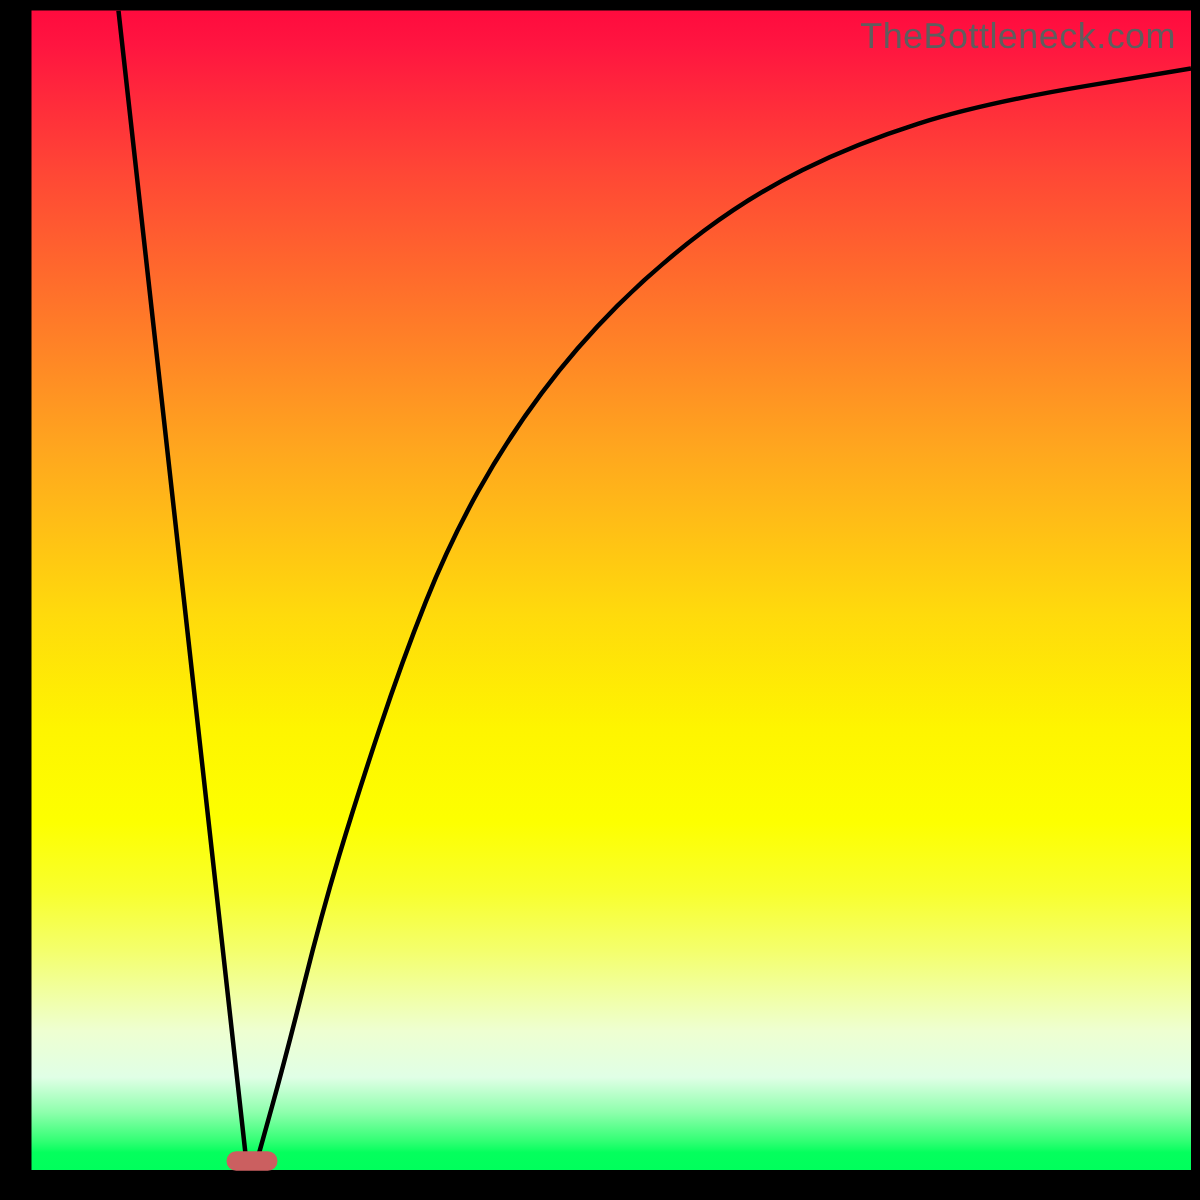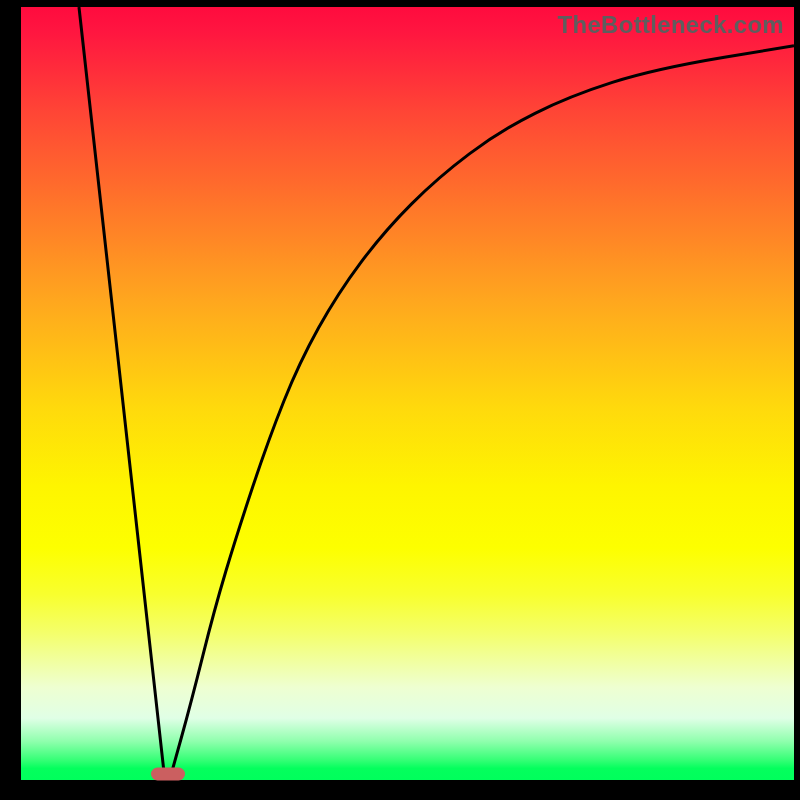--- a/index.html
+++ b/index.html
@@ -41,21 +41,21 @@
       #04ff5d 98.5%,
       #00ff5c 100%
     );
   }
   .watermark {
     position: absolute;
     top: 4px;
     right: 10px;
     font-family: Arial, Helvetica, sans-serif;
     font-size: 24px;
-    font-weight: bold;
+    font-weight: normal;
     color: #5e5e5e;
     letter-spacing: 0.3px;
     z-index: 5;
   }
   svg.curve {
     position: absolute;
     left: 0;
     top: 0;
     width: 773px;
     height: 773px;

